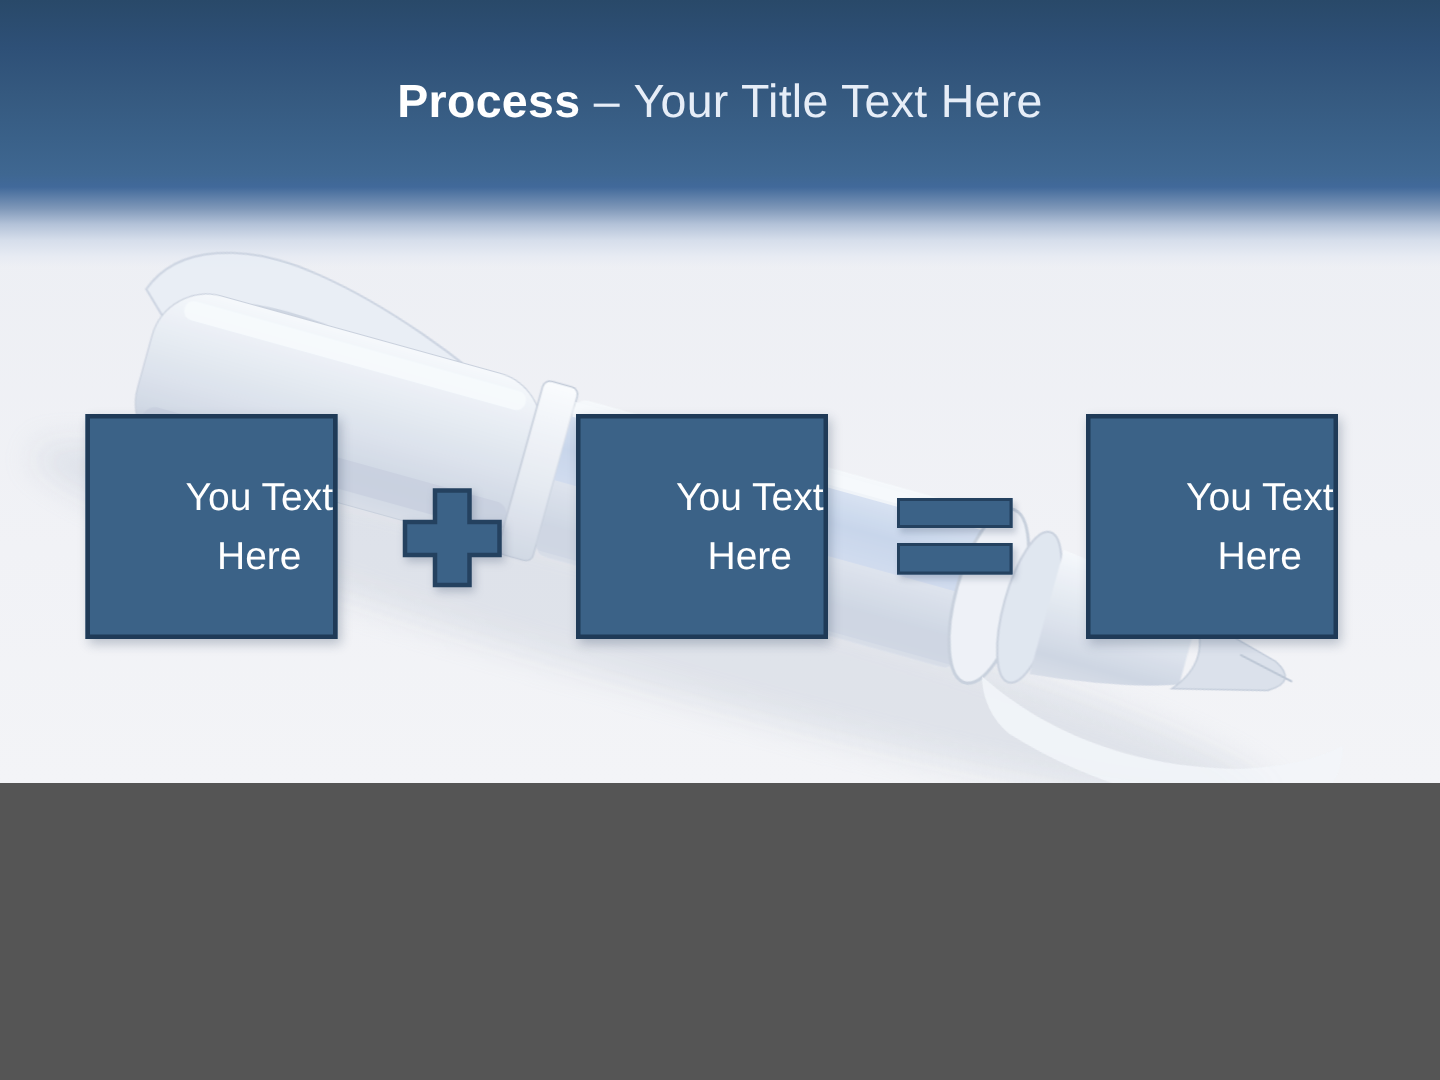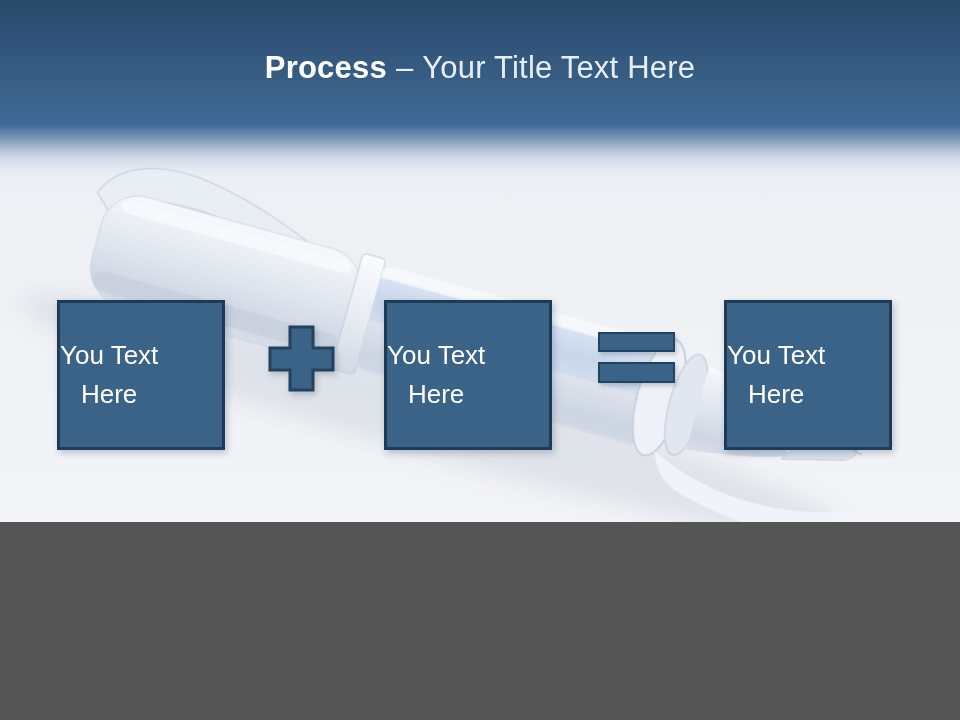--- a/index.html
+++ b/index.html
@@ -59,29 +59,29 @@
     position: absolute;
     top: 0; left: 0;
     z-index: 2;
   }
 
   
   .diagram { position: absolute; inset: 0; z-index: 4; }
 
   .text-box {
     position: absolute;
-    top: 300px;
+    top: 276px;
     width: 168px;
     height: 150px;
     background: var(--box-fill, #3b6287);
     border: 3px solid var(--box-border, #1f3a57);
     box-shadow: 2px 3px 7px rgba(40, 60, 90, 0.28);
     display: flex;
     align-items: center;
-    justify-content: flex-start;
+    justify-content: flex-end;
   }
   .text-box .box-label {
     color: var(--box-text, #ffffff);
     font-size: 26px;
     line-height: 39px;
     text-align: center;
     white-space: pre-line;
   }
   .box-1 { left: 57px; }
   .box-2 { left: 384px; }

